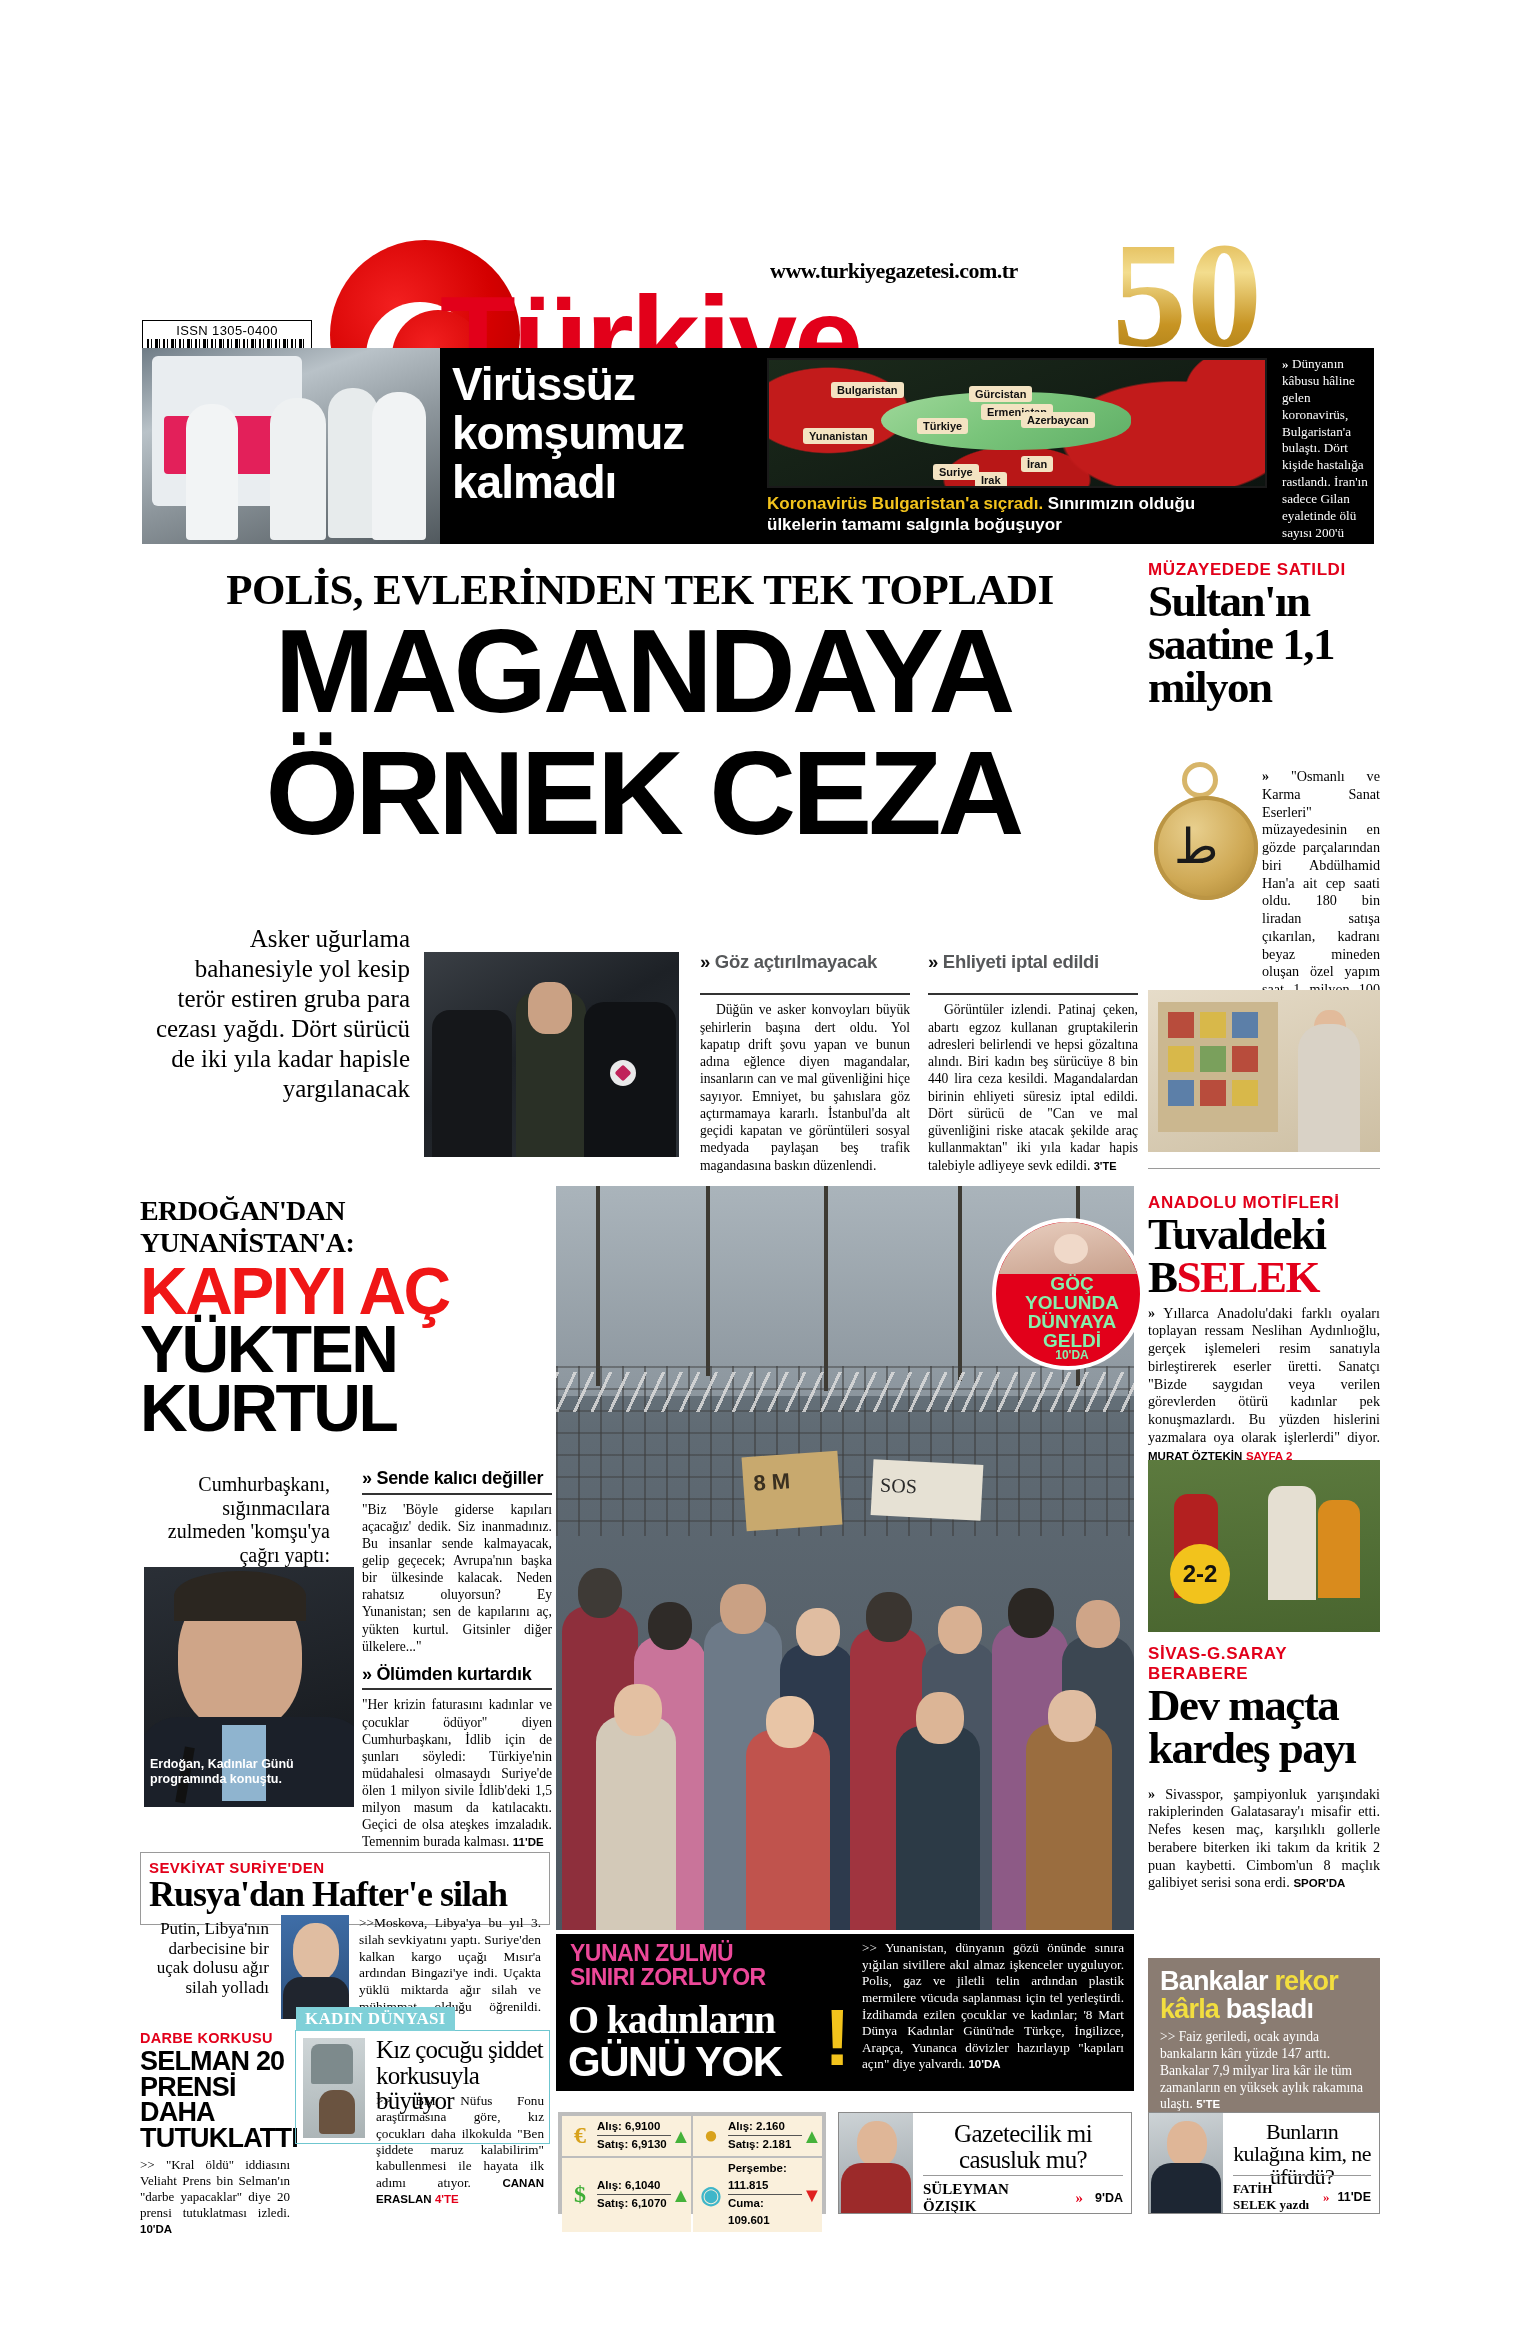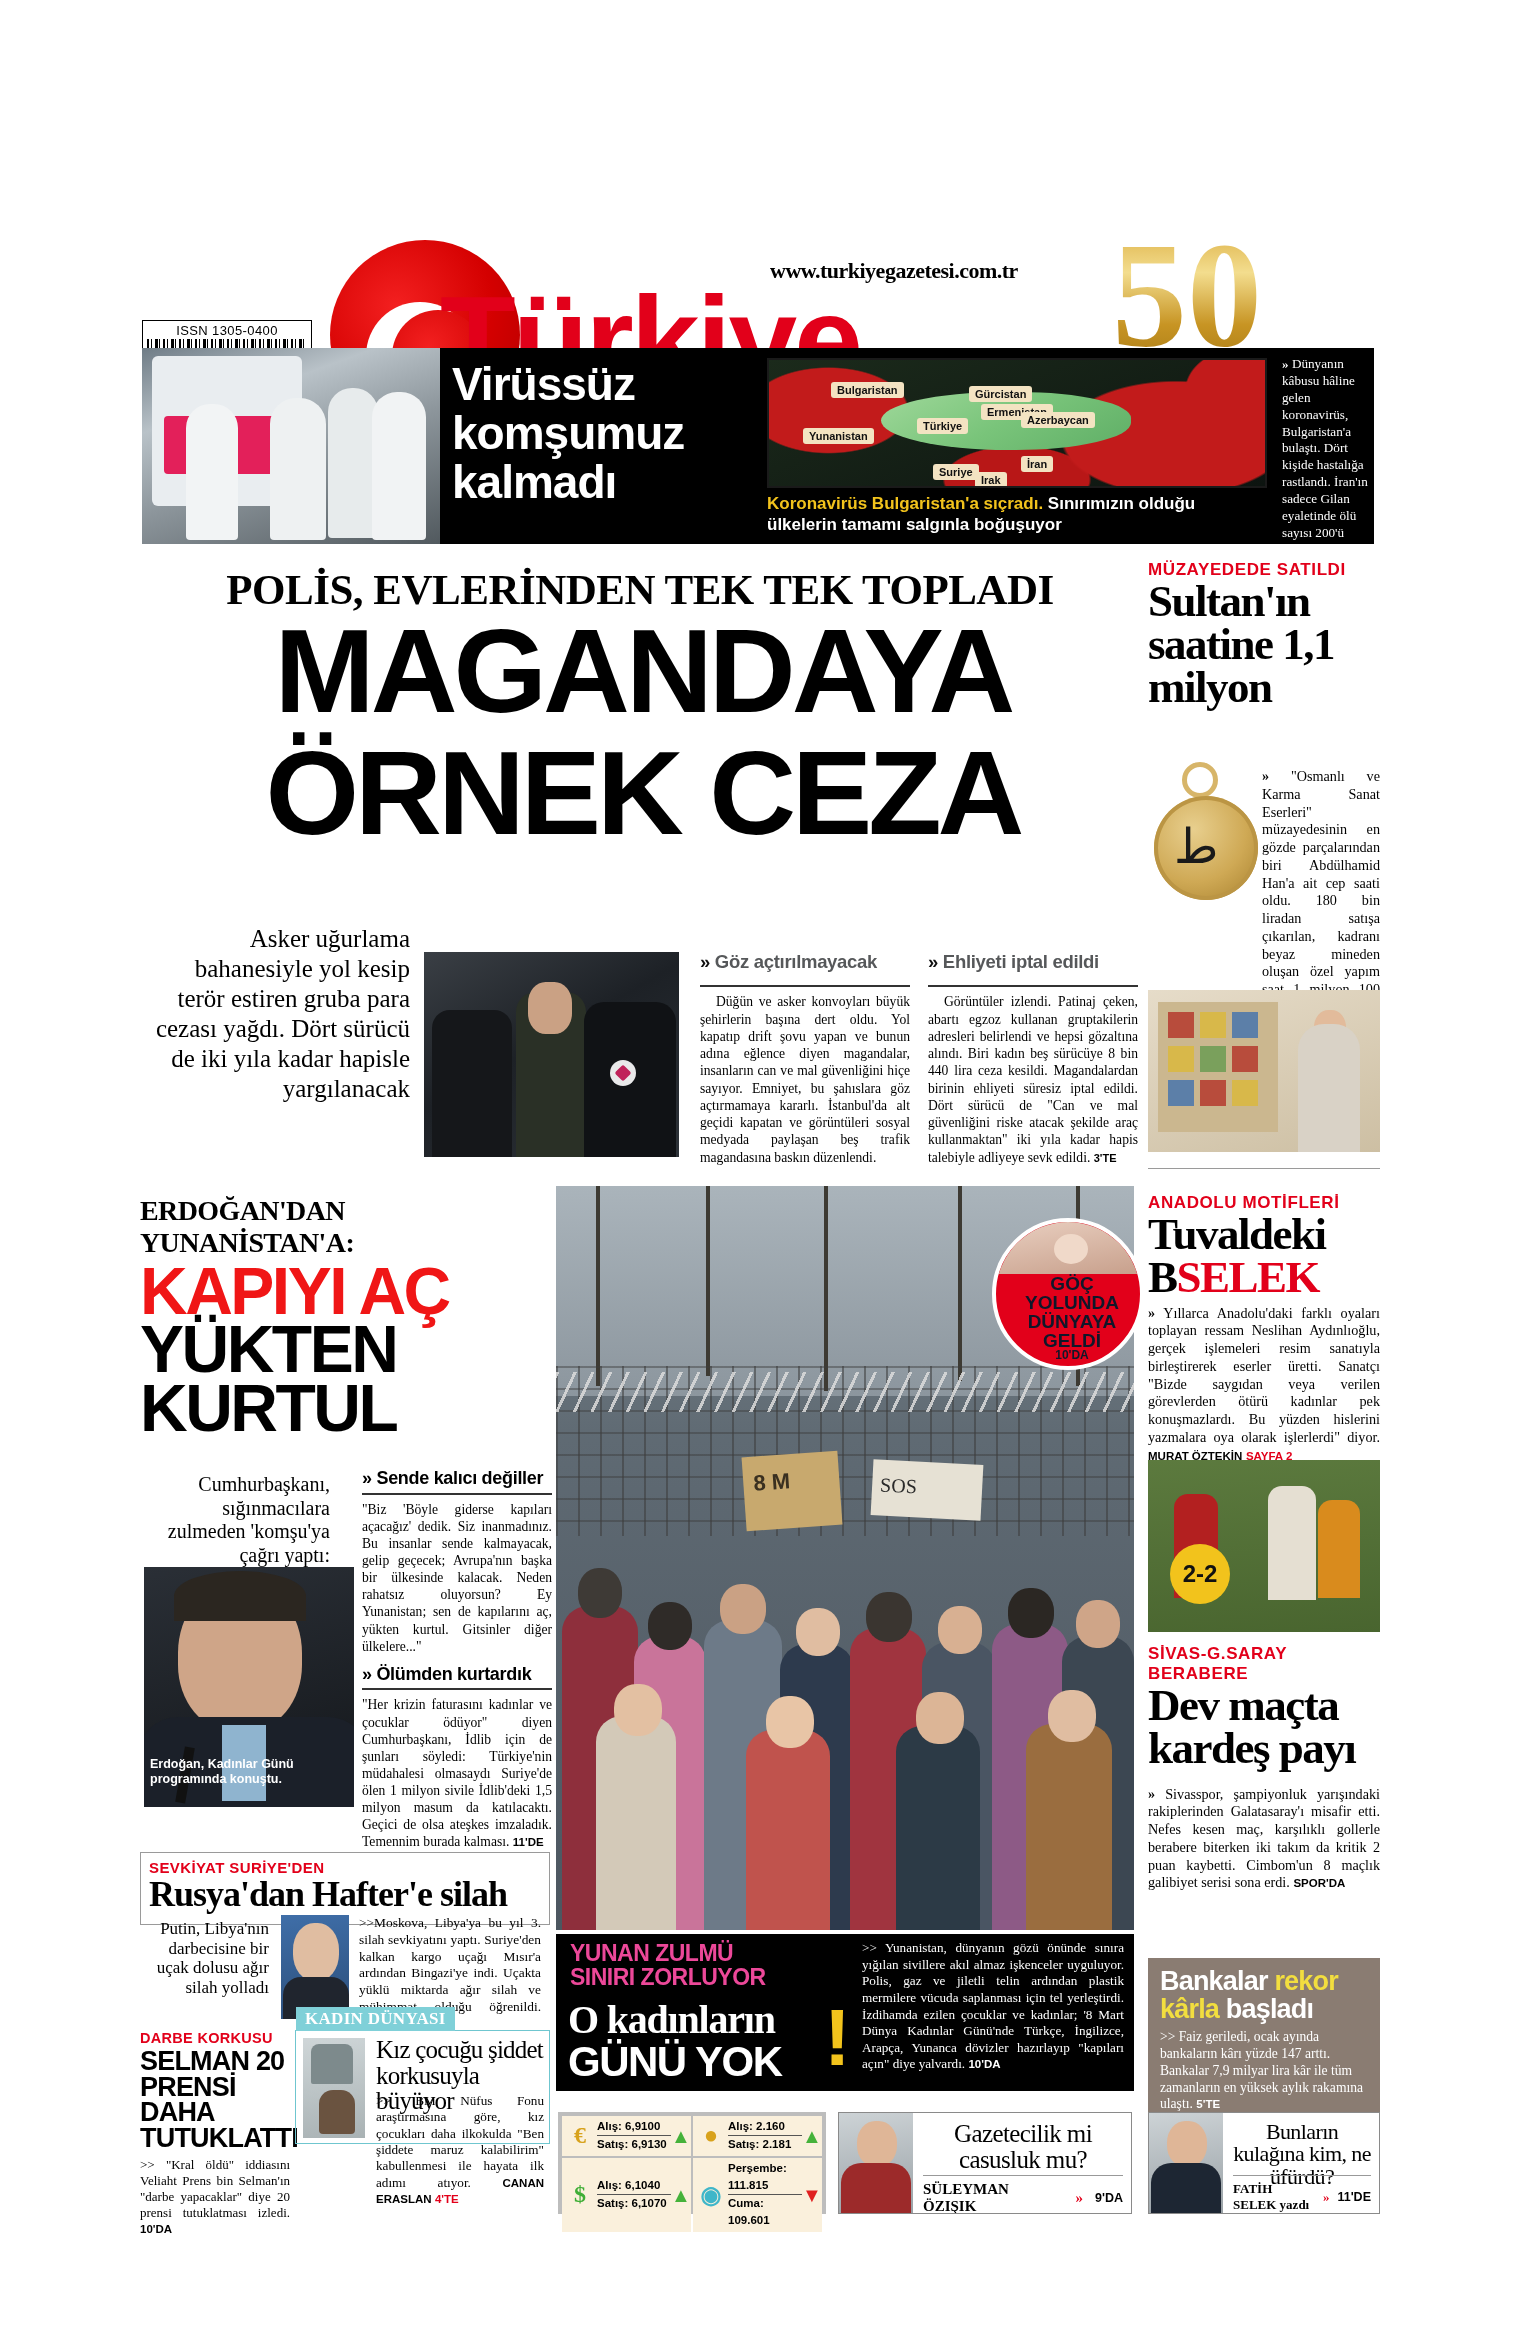--- a/index.html
+++ b/index.html
@@ -77,21 +77,21 @@
       font-size: 25px; line-height: 1.2; font-family: "Liberation Serif", serif; }
   .mainphoto { position: absolute; left: 424px; top: 952px; width: 255px; height: 205px;
       background: linear-gradient(150deg,#3a3f45 0%,#1d2126 45%,#2d3238 100%); overflow: hidden; }
   .mainphoto .cop1 { position: absolute; left: 8px; top: 58px; width: 80px; height: 150px; background: #15171a; border-radius: 18px 18px 0 0; }
   .mainphoto .cop2 { position: absolute; left: 160px; top: 50px; width: 92px; height: 158px; background: #101215; border-radius: 20px 20px 0 0; }
   .mainphoto .susp { position: absolute; left: 92px; top: 40px; width: 70px; height: 168px; background: #2a3026; border-radius: 20px 20px 0 0; }
   .mainphoto .face { position: absolute; left: 104px; top: 30px; width: 44px; height: 52px; border-radius: 40%; background: #caa184; }
   .mainphoto .badge { position: absolute; left: 186px; top: 108px; width: 26px; height: 26px; border-radius: 50%; background: #e9e9ea; }
   .mainphoto .badge::after { content:""; position:absolute; left:7px; top:7px; width:12px; height:12px; background:#c0225a; border-radius:2px; transform:rotate(45deg); }
   .sub-col { position: absolute; width: 210px; font-size: 13.6px; line-height: 1.27; font-family: "Liberation Serif", serif; }
-  .sub-col h3 { font-family: "Liberation Sans", sans-serif; font-size: 18.5px; color: #56585a; letter-spacing: -.3px; padding-bottom: 12px; }
+  .sub-col h3 { font-family: "Liberation Sans", sans-serif; font-size: 18.5px; color: #56585a; letter-spacing: -.3px; padding-bottom: 20px; }
   .sub-col h3 .chev { color: #111; }
   .sub-col .rule { border-bottom: 2px solid #333; margin-bottom: 6px; }
   .sub-col p { text-indent: 16px; text-align: justify; }
   .sub-col .pg { font-family: "Liberation Sans", sans-serif; font-weight: bold; font-size: 11px; }
 
   
   .rail { position: absolute; left: 1148px; top: 560px; width: 232px; }
   .rail-div { border-top: 1px solid #9a9a9a; }
   .rail-kicker { font-family: "Liberation Sans", sans-serif; font-weight: bold; font-size: 17px; color: #e2001a; letter-spacing: .6px; }
   .rail-h { font-family: "Liberation Serif", serif; font-weight: bold; font-size: 45px; line-height: .95; letter-spacing: -1.5px; }
@@ -183,21 +183,21 @@
   .bp-wire { position: absolute; left: 0; top: 186px; width: 100%; height: 40px;
       background: repeating-linear-gradient(115deg, rgba(220,220,220,.85) 0 3px, transparent 3px 16px); }
   .bp-crowd { position: absolute; left: 0; top: 330px; width: 100%; height: 414px; }
   .bp-p { position: absolute; border-radius: 26px 26px 6px 6px; }
   .bp-head { position: absolute; border-radius: 46%; }
   .sign1 { position: absolute; left: 188px; top: 268px; width: 96px; height: 74px; background: #c8a96e; transform: rotate(-4deg); }
   .sign2 { position: absolute; left: 316px; top: 276px; width: 110px; height: 56px; background: #e6e1d4; transform: rotate(3deg); }
   .sign-t { font-family: "Liberation Sans", sans-serif; font-size: 22px; color: #3a3020; padding: 14px 0 0 10px; font-weight: bold; }
   .sign-t2 { font-family: "Liberation Serif", serif; font-size: 20px; color: #2a2a2a; padding: 14px 0 0 8px; }
 
-  .goc-badge { position: absolute; left: 992px; top: 1218px; width: 152px; height: 152px; border-radius: 50%; background: #e2001a; color: #0f172a;
+  .goc-badge { position: absolute; left: 992px; top: 1218px; width: 152px; height: 152px; border-radius: 50%; background: #e2001a; color: #86efac;
       border: 4px solid #fff; overflow: hidden; }
   .goc-baby { position: absolute; left: 0; top: 0; width: 152px; height: 52px; background: linear-gradient(170deg,#e9cfc0 0%,#c79f8b 100%); }
   .goc-baby .bh { position: absolute; left: 58px; top: 12px; width: 34px; height: 30px; border-radius: 50%; background: #f0d9c9; }
   .goc-txt { position: absolute; left: 0; top: 52px; width: 152px; text-align: center;
       font-family: "Liberation Sans", sans-serif; font-weight: bold; font-size: 19px; line-height: 1.0; }
   .goc-pg { position: absolute; left: 0; top: 126px; width: 152px; text-align: center;
       font-family: "Liberation Sans", sans-serif; font-weight: bold; font-size: 12px; }
 
   
   .yunan { position: absolute; left: 556px; top: 1934px; width: 578px; height: 157px; background: #000; color: #fff; }

